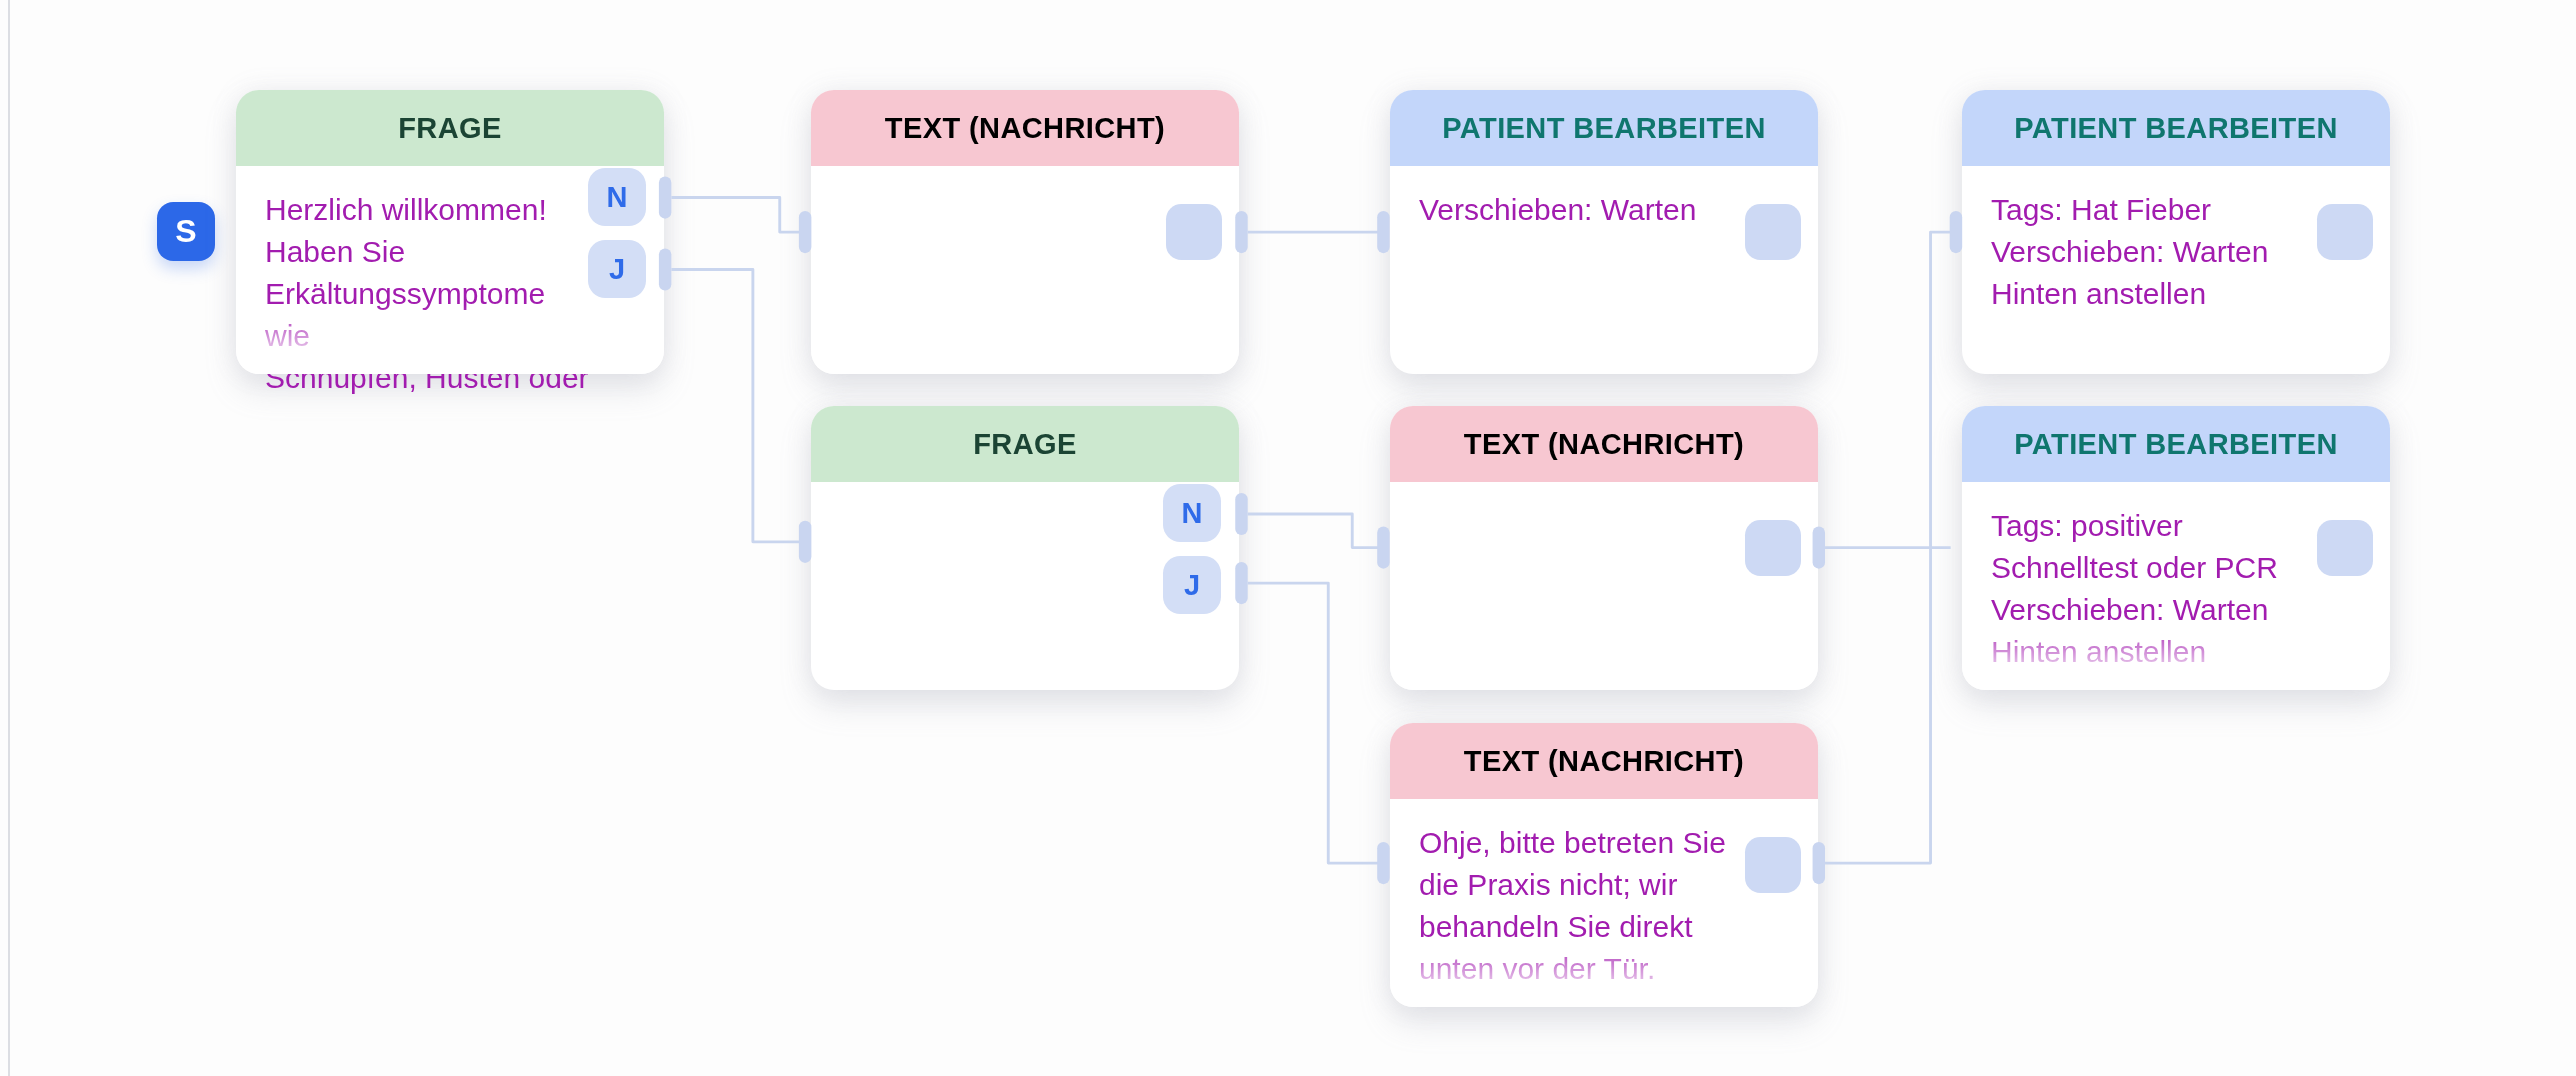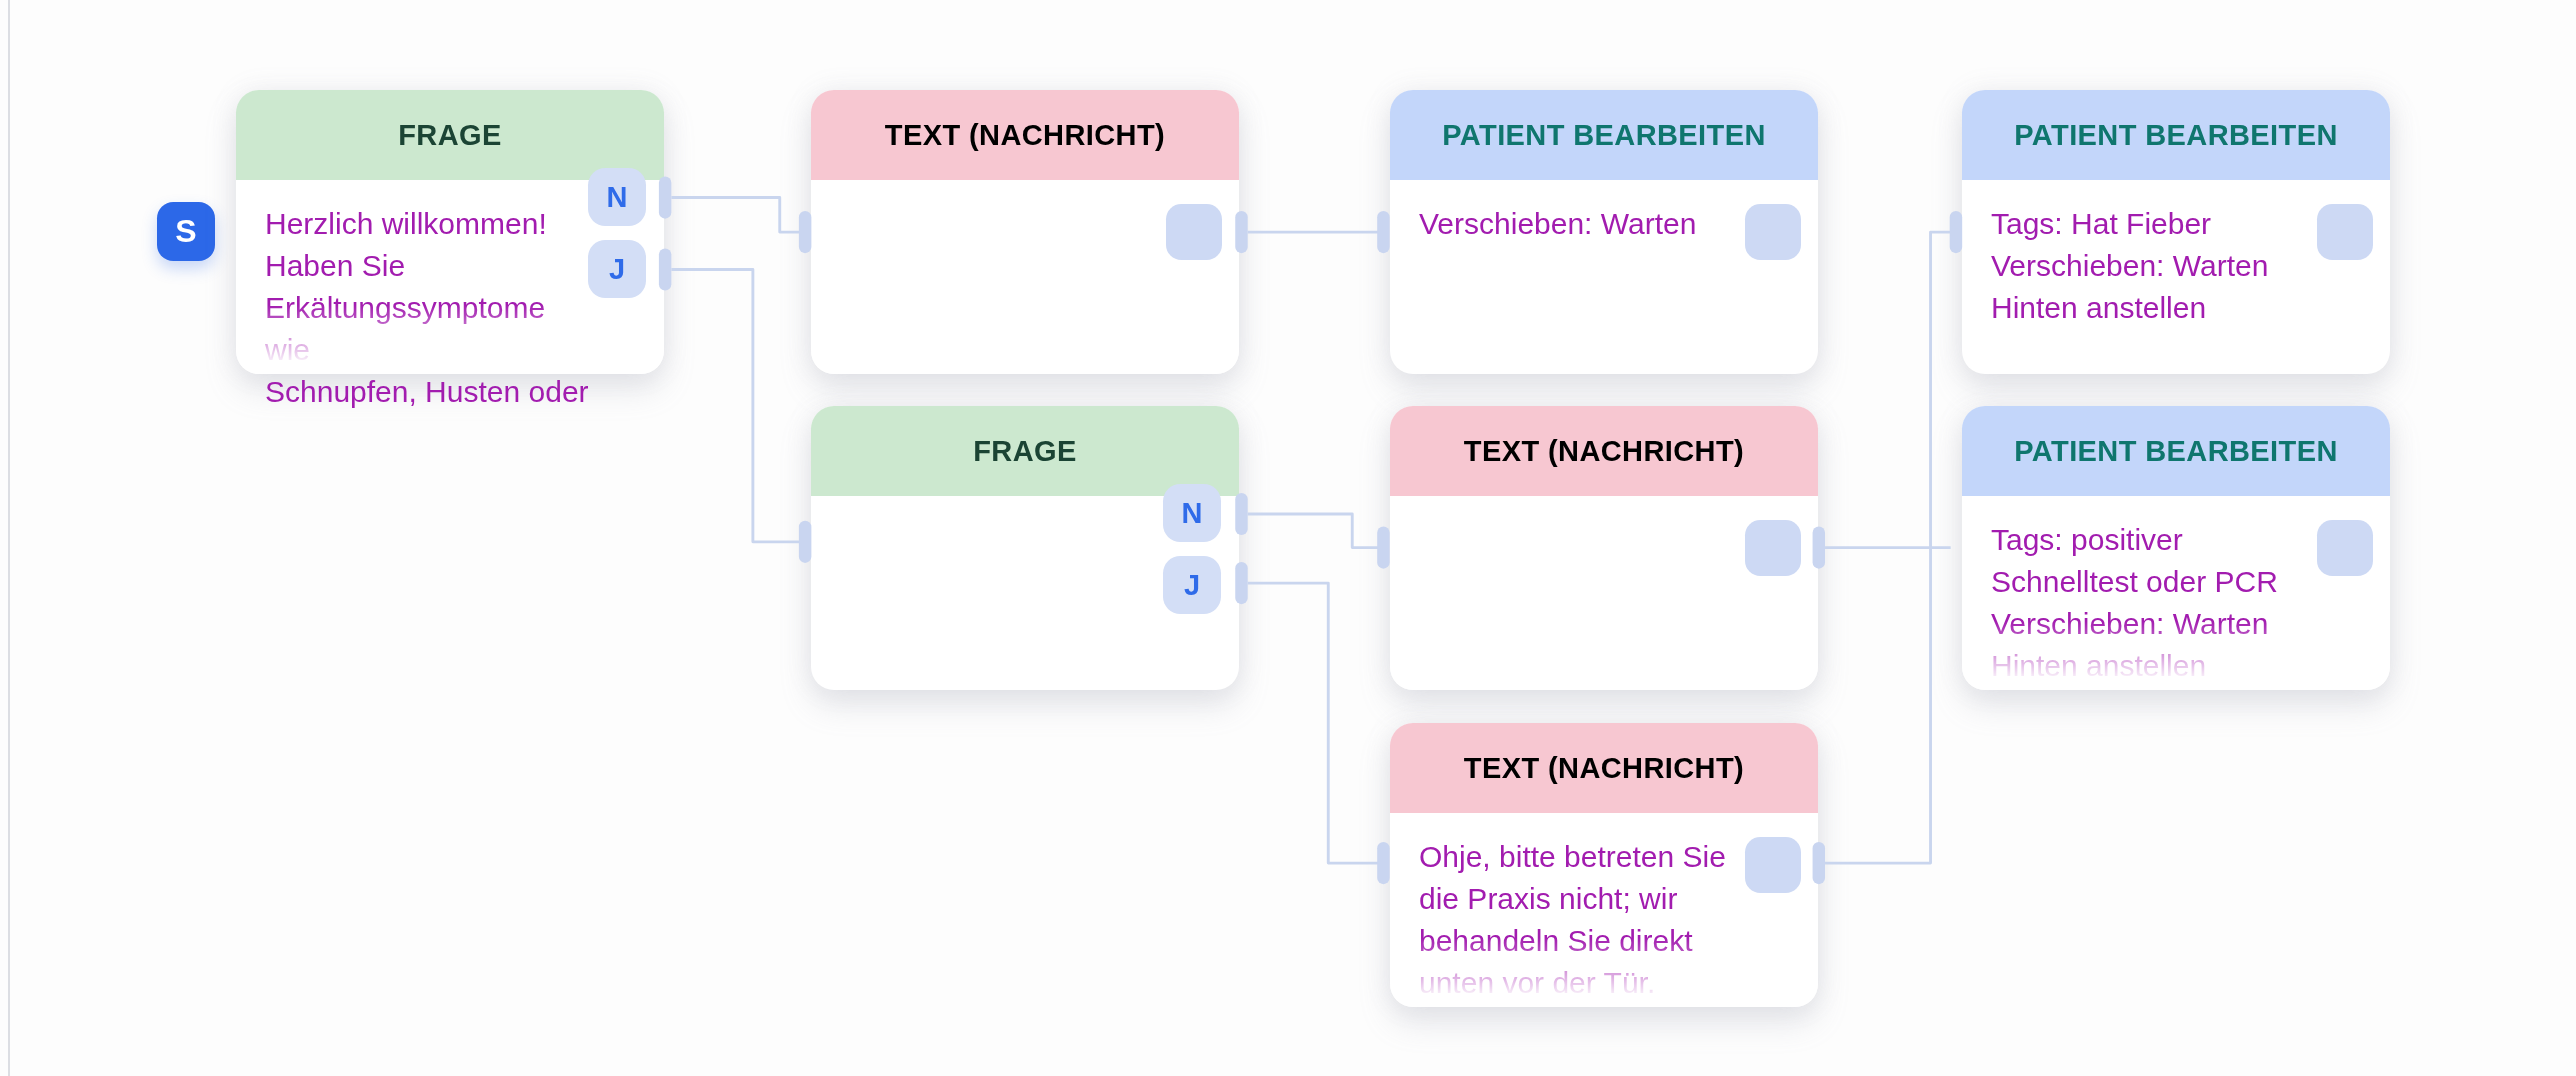--- a/index.html
+++ b/index.html
@@ -11,21 +11,21 @@
   #left-border{
     position:absolute;left:7.7px;top:0;width:1.9px;height:1076px;
     background:#dcdee3;
   }
   .node{
     position:absolute;width:428px;height:284px;background:#ffffff;
     border-radius:23px;
     box-shadow:0 15.3px 31px rgba(144,150,168,.22), 0 0 27px rgba(144,150,168,.12);
   }
   .node-header{
-    height:90px;border-radius:23px 23px 0 0;
+    height:76px;border-radius:23px 23px 0 0;
     display:flex;align-items:center;justify-content:center;
     font-size:29px;font-weight:700;letter-spacing:0.4px;
   }
   .hdr-green{background:#cce8cf;color:#1b4434;}
   .hdr-pink{background:#f7c7d1;color:#000000;}
   .hdr-blue{background:#c3d6fa;color:#0f766e;}
   .node-body{
     position:relative;height:214px;box-sizing:border-box;
     padding:23px 75px 8px 29px;
     font-size:30px;line-height:42px;color:#a21caf;

